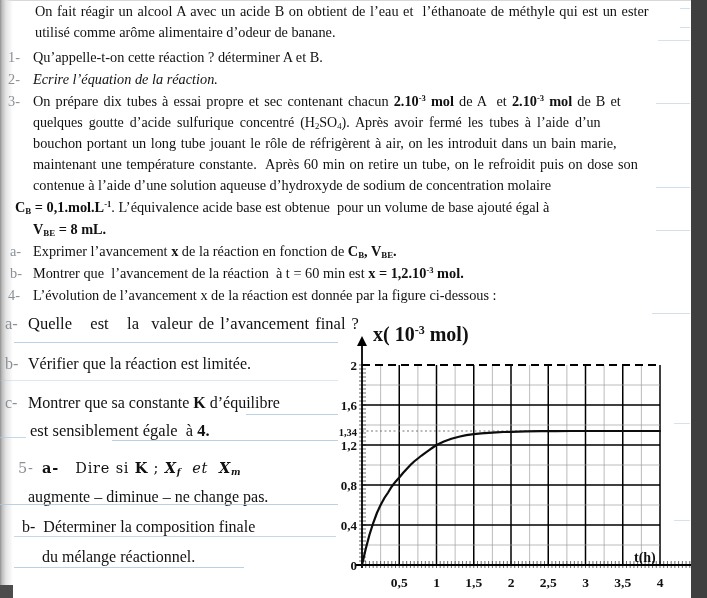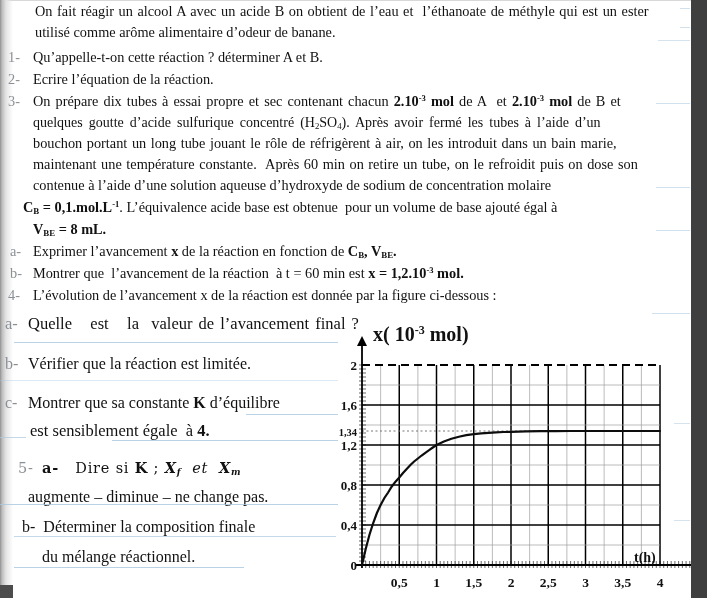--- a/index.html
+++ b/index.html
@@ -28,28 +28,28 @@
 <body>
 
 <div class="page">
   <div class="edge-left"></div>
   <div id="text-layer">
       <div class="line" style="left: 35px; top: 3px; font-size: 14.3px; word-spacing: 1px;"><span>On fait réagir un alcool A avec un acide B on obtient de l’eau et  l’éthanoate de méthyle qui est un ester</span></div>
       <div class="line" style="left: 35px; top: 24px; font-size: 14.3px;"><span>utilisé comme arôme alimentaire d’odeur de banane.</span></div>
       <span class="marker" style="left: 8px; top: 49px; font-size: 14.3px;">1-</span>
       <div class="line" style="left: 33px; top: 49px; font-size: 14.3px;"><span>Qu’appelle-t-on cette réaction ? déterminer A et B.</span></div>
       <span class="marker" style="left: 8px; top: 71px; font-size: 14.3px;">2-</span>
-      <div class="line" style="left: 33px; top: 71px; font-size: 14.3px;"><span>Ecrire l’équation de la réaction.</span></div>
+      <div class="line" style="left: 33px; top: 71px; font-size: 14.3px; font-style: italic;"><span>Ecrire l’équation de la réaction.</span></div>
       <span class="marker" style="left: 8px; top: 93px; font-size: 14.3px;">3-</span>
       <div class="line" style="left: 33px; top: 93px; font-size: 14.3px; word-spacing: 1.5px;"><span>On prépare dix tubes à essai propre et sec contenant chacun </span><span class="b">2.10</span><span class="b sup">-3</span><span class="b"> mol</span><span> de A  et </span><span class="b">2.10</span><span class="b sup">-3</span><span class="b"> mol</span><span> de B et</span></div>
       <div class="line" style="left: 33px; top: 114px; font-size: 14px; word-spacing: 2.5px;"><span>quelques goutte d’acide sulfurique concentré (H</span><span class="sub">2</span><span>SO</span><span class="sub">4</span><span>). Après avoir fermé les tubes à l’aide d’un</span></div>
       <div class="line" style="left: 33px; top: 135px; font-size: 14.3px; word-spacing: 1px;"><span>bouchon portant un long tube jouant le rôle de réfrigèrent à air, on les introduit dans un bain marie,</span></div>
       <div class="line" style="left: 33px; top: 156px; font-size: 14.3px; word-spacing: 1px;"><span>maintenant une température constante.  Après 60 min on retire un tube, on le refroidit puis on dose son</span></div>
       <div class="line" style="left: 33px; top: 177px; font-size: 14.3px;"><span>contenue à l’aide d’une solution aqueuse d’hydroxyde de sodium de concentration molaire</span></div>
-      <div class="line" style="left: 23px; top: 199px; font-size: 14.3px;"><span class="b">C</span><span class="b sub">B</span><span class="b"> = 0,1.mol.L</span><span class="b sup">-1</span><span>. L’équivalence acide base est obtenue  pour un volume de base ajouté égal à</span></div>
+      <div class="line" style="left: 15px; top: 199px; font-size: 14.3px;"><span class="b">C</span><span class="b sub">B</span><span class="b"> = 0,1.mol.L</span><span class="b sup">-1</span><span>. L’équivalence acide base est obtenue  pour un volume de base ajouté égal à</span></div>
       <div class="line" style="left: 33px; top: 221px; font-size: 14.3px;"><span class="b">V</span><span class="b sub">BE</span><span class="b"> = 8 mL.</span></div>
       <span class="marker" style="left: 10px; top: 243px; font-size: 14.3px;">a-</span>
       <div class="line" style="left: 33px; top: 243px; font-size: 14.3px;"><span>Exprimer l’avancement </span><span class="b">x</span><span> de la réaction en fonction de </span><span class="b">C</span><span class="b sub">B</span><span class="b">, V</span><span class="b sub">BE</span><span class="b">.</span></div>
       <span class="marker" style="left: 10px; top: 265px; font-size: 14.3px;">b-</span>
       <div class="line" style="left: 33px; top: 265px; font-size: 14.3px;"><span>Montrer que  l’avancement de la réaction  à t = 60 min est </span><span class="b">x = 1,2.10</span><span class="b sup">-3</span><span class="b"> mol.</span></div>
       <span class="marker" style="left: 8px; top: 287px; font-size: 14.3px;">4-</span>
       <div class="line" style="left: 33px; top: 287px; font-size: 14.3px;"><span>L’évolution de l’avancement x de la réaction est donnée par la figure ci-dessous :</span></div>
       <span class="marker" style="left: 5px; top: 314px; font-size: 16.5px;">a-</span>
       <div class="line" style="left: 28px; top: 314px; font-size: 16.5px; word-spacing: 2px;"><span>Quelle   est   la  valeur de l’avancement final ?</span></div>
       <span class="marker" style="left: 5px; top: 354px; font-size: 16px;">b-</span>

